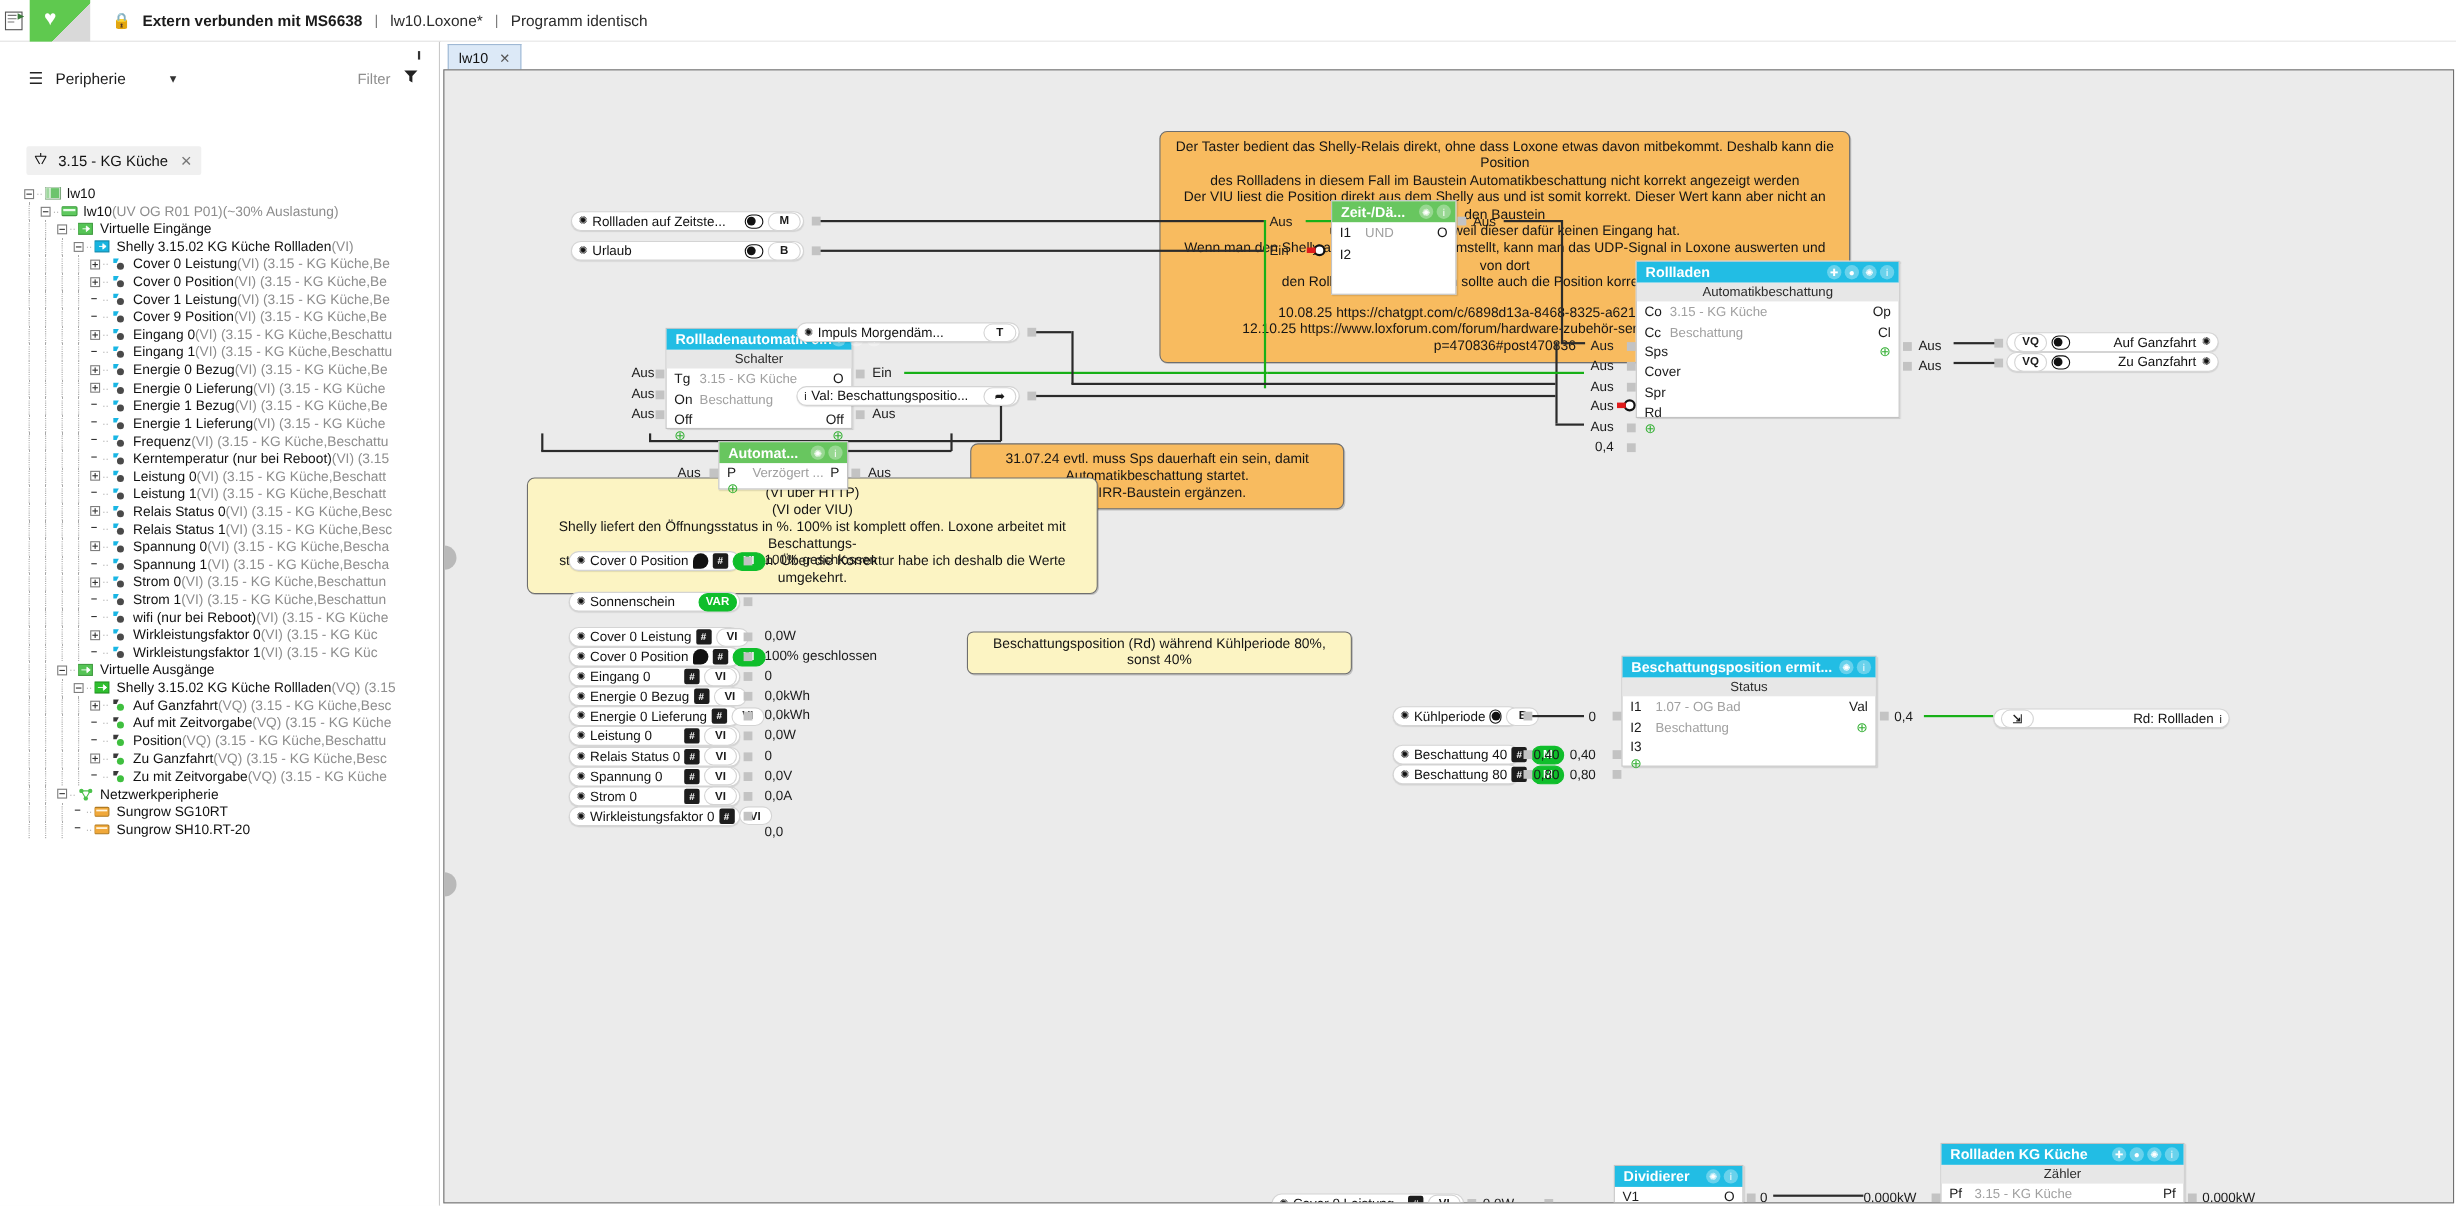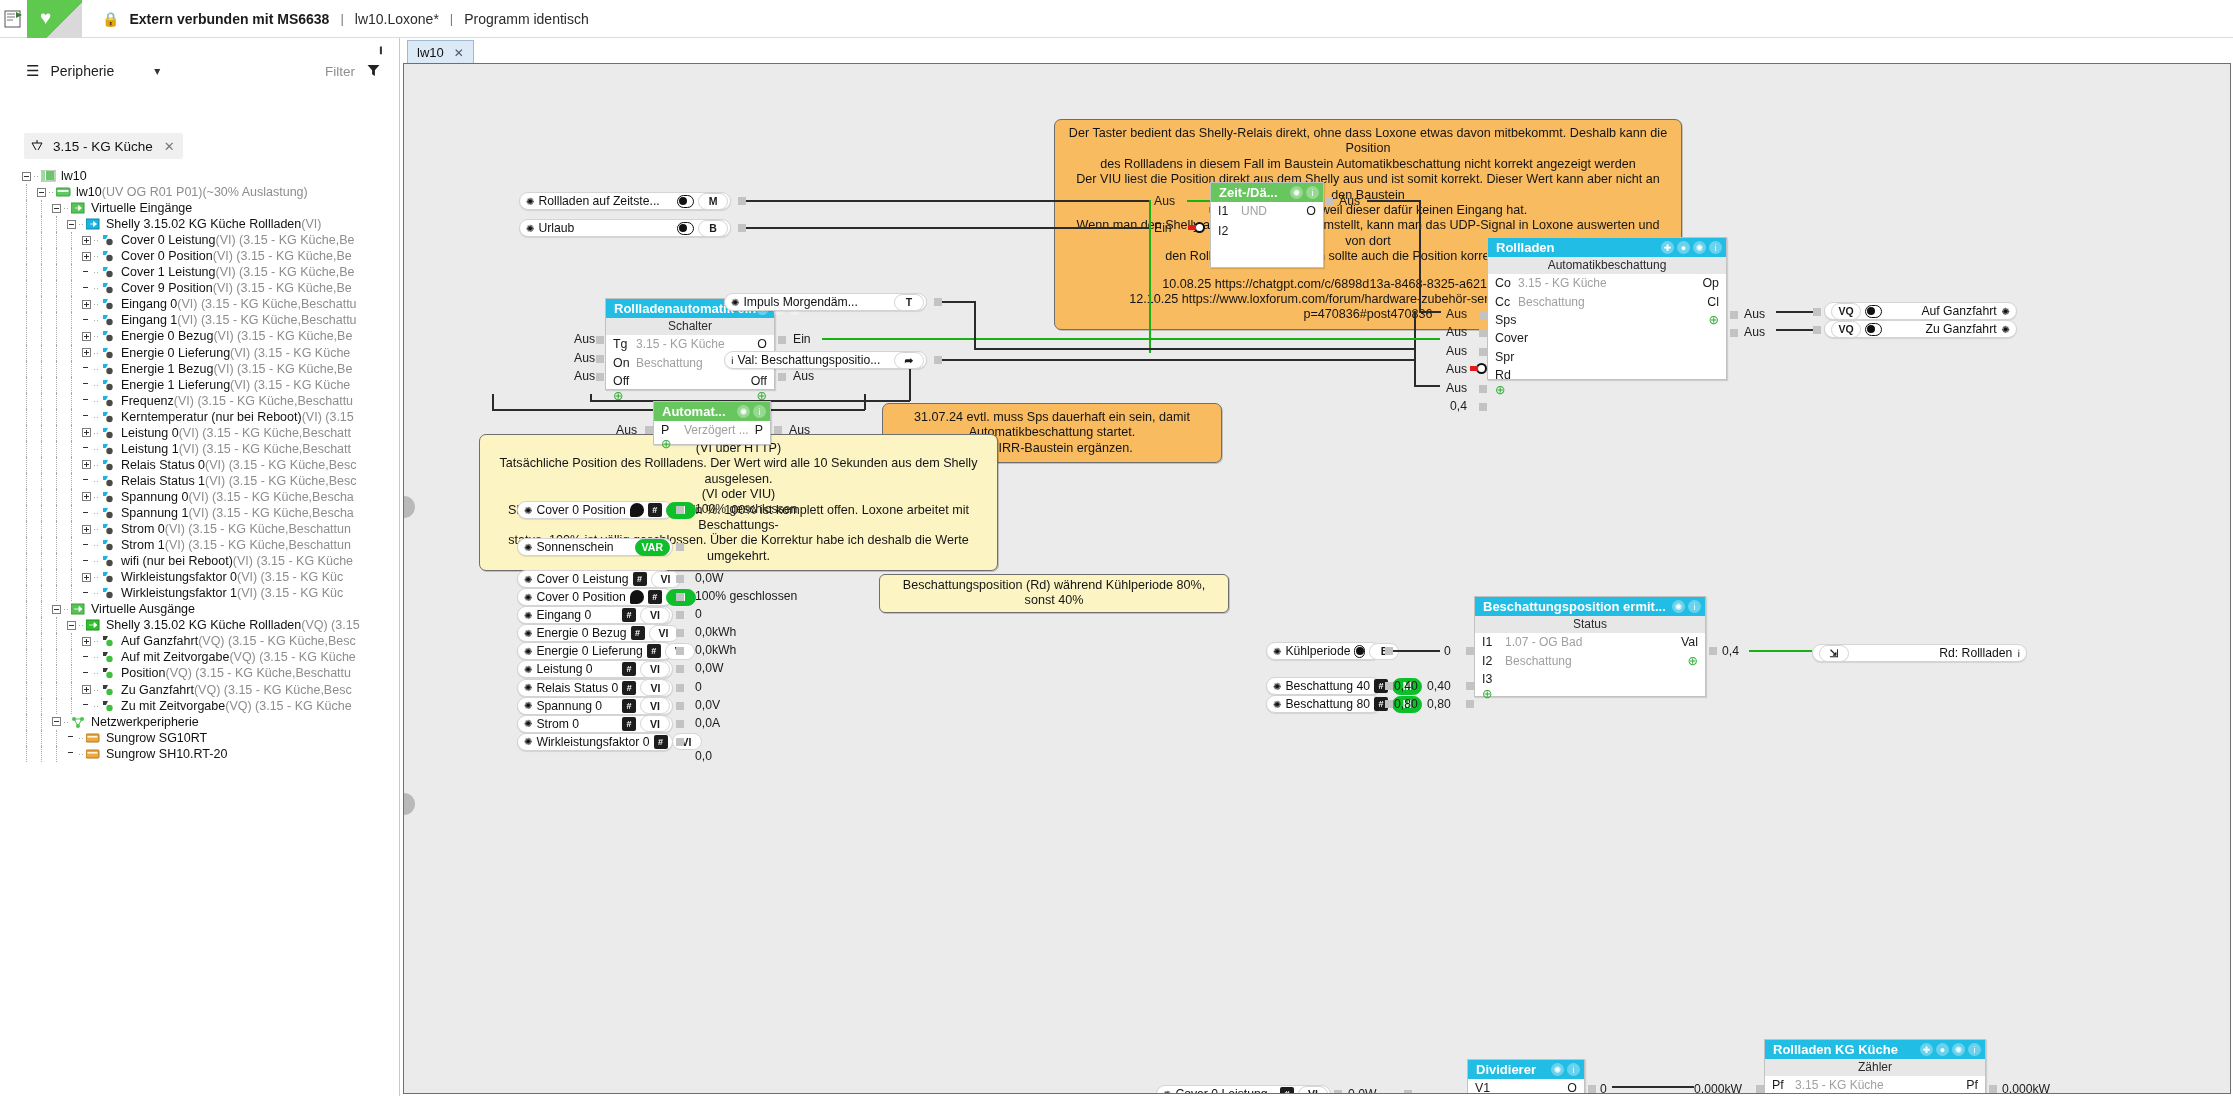--- a/index.html
+++ b/index.html
@@ -802,21 +802,20 @@
         <div>12.10.25 https://www.loxforum.com/forum/hardware-zubehör-sensorik/167097-shelly?p=470836#post470836</div>
       </div>
 
     <div class="note orange" id="note-orange-sm" style="left:478px; top:315px; width:340px;margin-top:24px;">
         <div>31.07.24 evtl. muss Sps dauerhaft ein sein, damit Automatikbeschattung startet.</div>
         <div>Ggf. IRR-Baustein ergänzen.</div>
       </div>
 
     <div class="note" id="note-http" style="left:75px; top:370px; width:519px;">
         <div>(VI über HTTP)</div>
-        <div>Tatsächliche Position des Rollladens. Der Wert wird alle 10 Sekunden aus dem Shelly ausgelesen.</div>
         <div>(VI oder VIU)</div>
         <div>Shelly liefert den Öffnungsstatus in %. 100% ist komplett offen. Loxone arbeitet mit Beschattungs-</div>
         <div>status, 100% ist völlig geschlossen. Über die Korrektur habe ich deshalb die Werte umgekehrt.</div>
       </div>
 
     <div class="note small" id="note-besch" style="left:475px; top:510px; width:350px;">
       <span>Beschattungsposition (Rd) während Kühlperiode 80%, sonst 40%</span>
     </div>
 
     <div class="pill" style="left:115px; top:128px; width:212px;">

